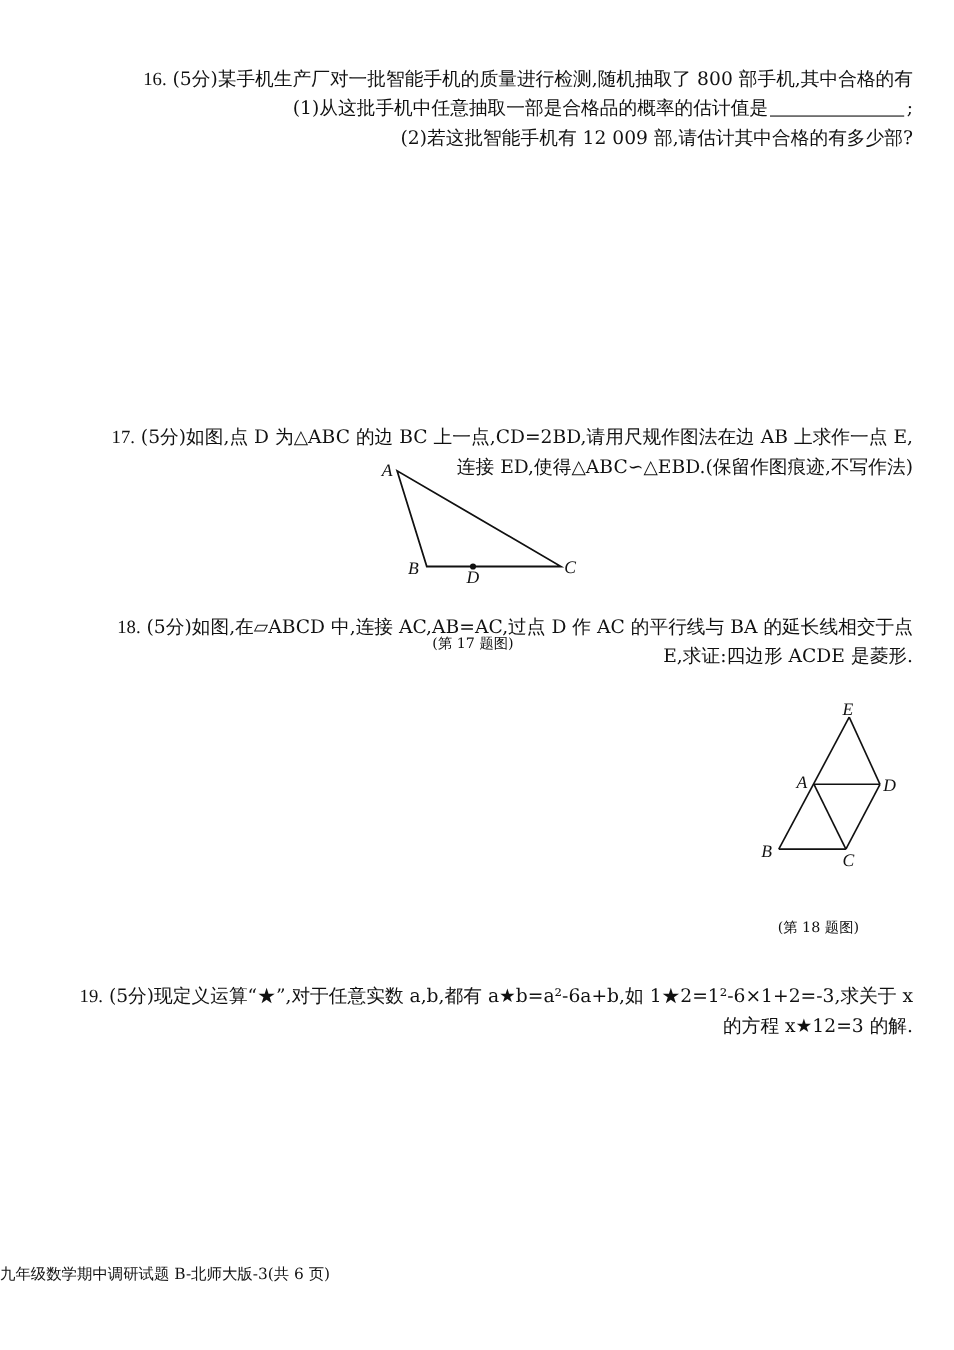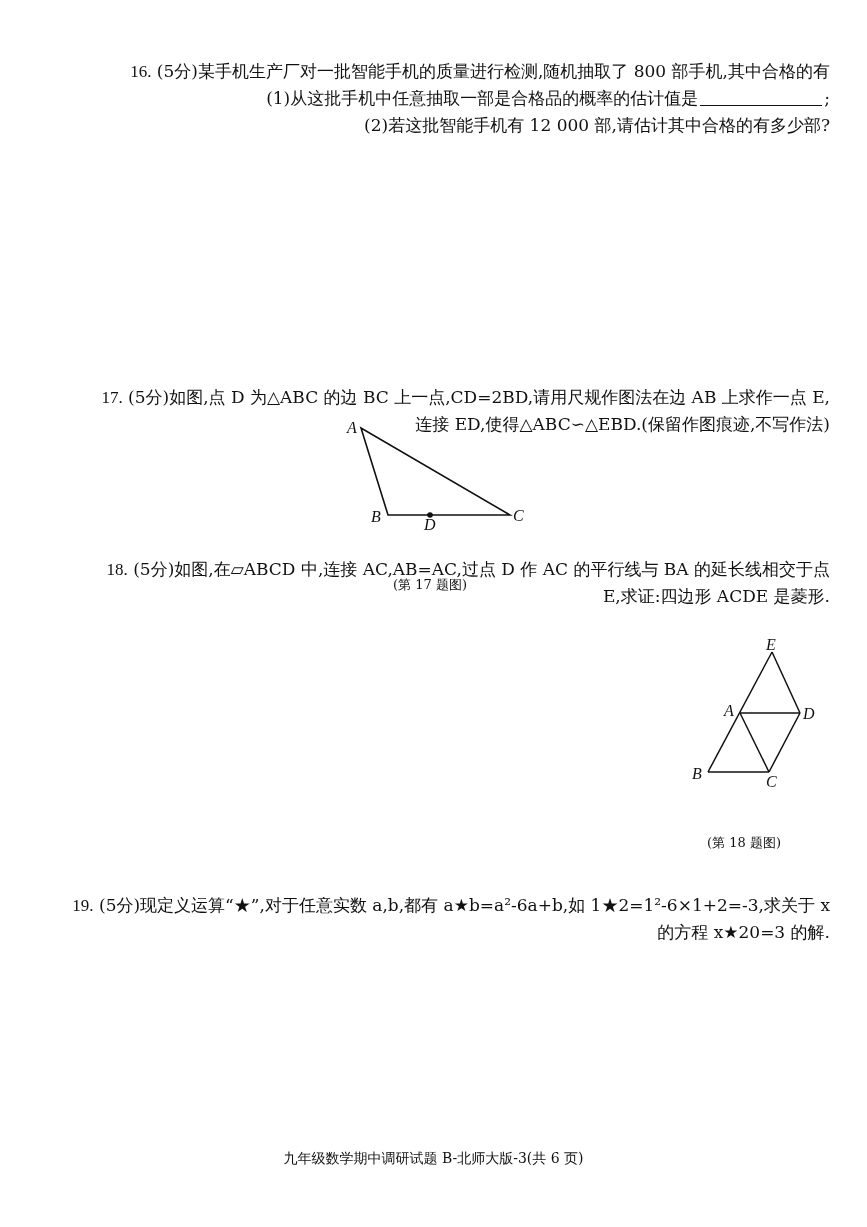--- a/index.html
+++ b/index.html
@@ -36,37 +36,37 @@
   .caption {
     position: absolute;
     font-size: 13px;
     white-space: nowrap;
     margin-top: 43px;
   }
   .footer {
     position: absolute;
     left: 0; width: 867px;
     top: 1150px;
-    text-align: center;
+    text-align: left;
     font-size: 14px;
   }
 </style>
 </head>
 <body>
 
 <div class="q" style="top:58px;">
   <div class="line">
     <span class="num">16.</span>
     <span>(5分)</span><span>某手机生产厂对一批智能手机的质量进行检测,随机抽取了 800 部手机,其中合格的有</span>
   </div>
   <div class="line sub">
     <span>(1)</span><span>从这批手机中任意抽取一部是合格品的概率的估计值是</span><span class="blank"></span><span>;</span>
   </div>
   <div class="line sub">
-    <span>(2)</span><span>若这批智能手机有 12 000 部,请估计其中合格的有多少部?</span>
+    <span>(2)</span><span>若这批智能手机有 12 009 部,请估计其中合格的有多少部?</span>
   </div>
 </div>
 
 <div class="q" style="top:336px;margin-top:48px;">
   <div class="line">
     <span class="num">17.</span>
     <span>(5分)</span><span>如图,点 D 为△ABC 的边 BC 上一点,CD=2BD,请用尺规作图法在边 AB 上求作一点 E,</span>
   </div>
   <div class="line indent">连接 ED,使得△ABC∽△EBD.(保留作图痕迹,不写作法)</div>
 </div>
@@ -107,16 +107,16 @@
     <text x="76" y="149">C</text>
   </svg>
 </div>
 <div class="caption" style="left:707px; top:791px;">(第 18 题图)</div>
 
 <div class="q" style="top:892px;">
   <div class="line">
     <span class="num">19.</span>
     <span>(5分)</span><span>现定义运算“★”,对于任意实数 a,b,都有 a★b=a²-6a+b,如 1★2=1²-6×1+2=-3,求关于 x</span>
   </div>
-  <div class="line indent">的方程 x★20=3 的解.</div>
+  <div class="line indent">的方程 x★12=3 的解.</div>
 </div>
 
 <div class="footer">九年级数学期中调研试题 B-北师大版-3(共 6 页)</div>
 
 </body></html>

